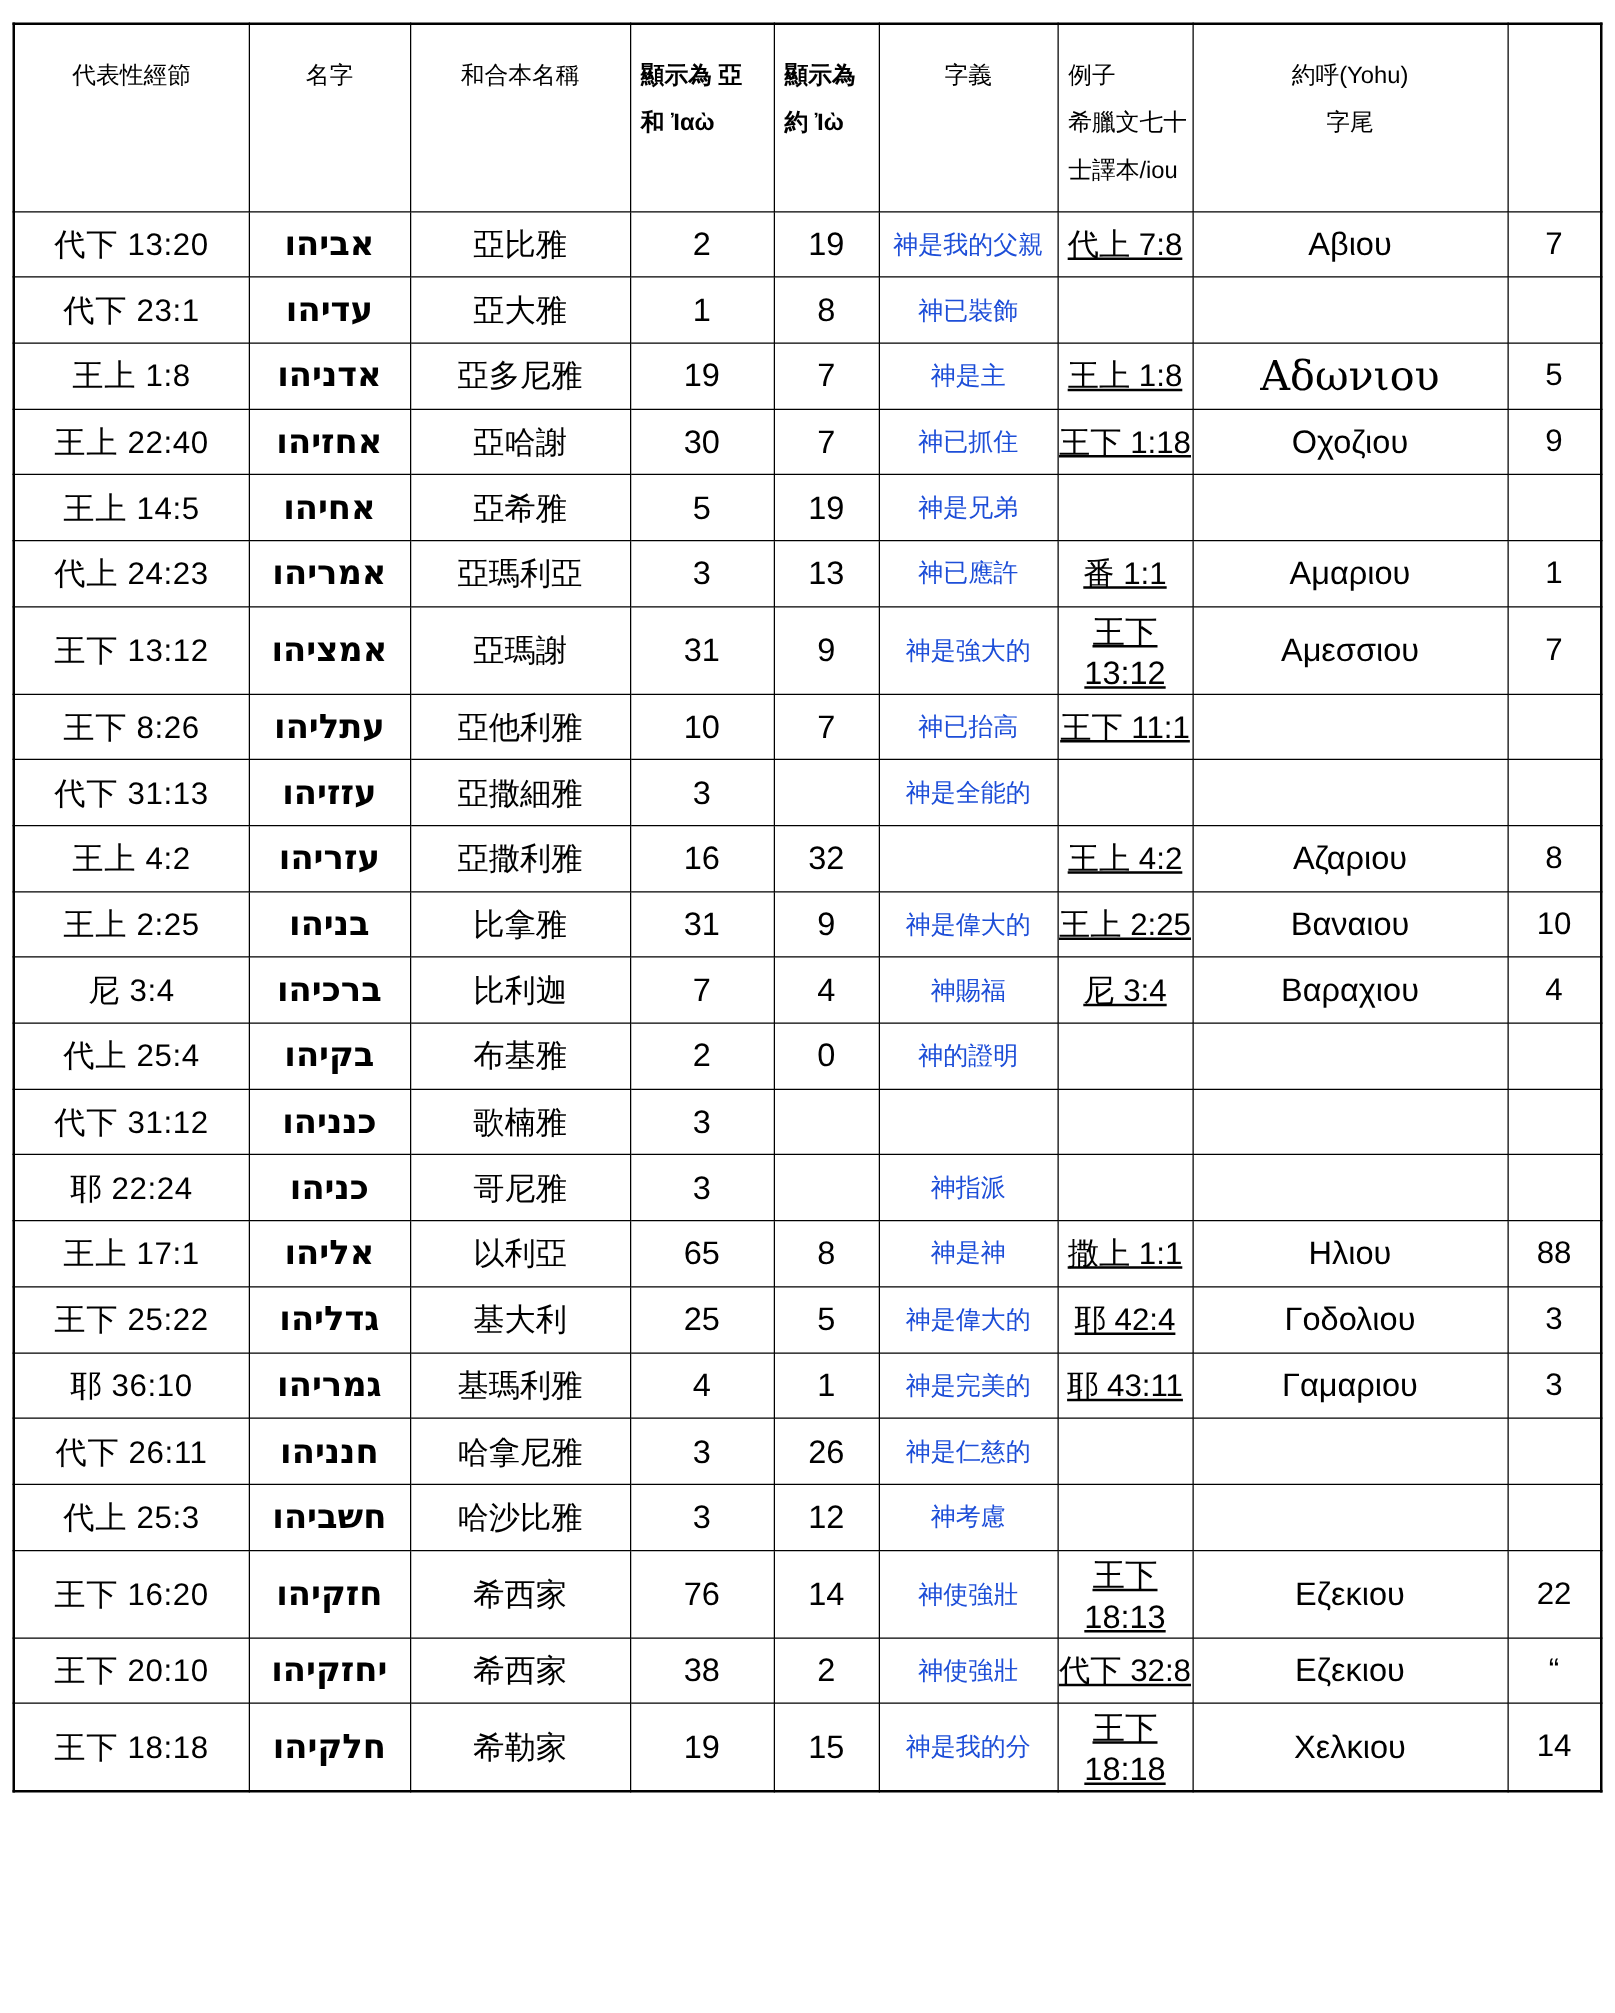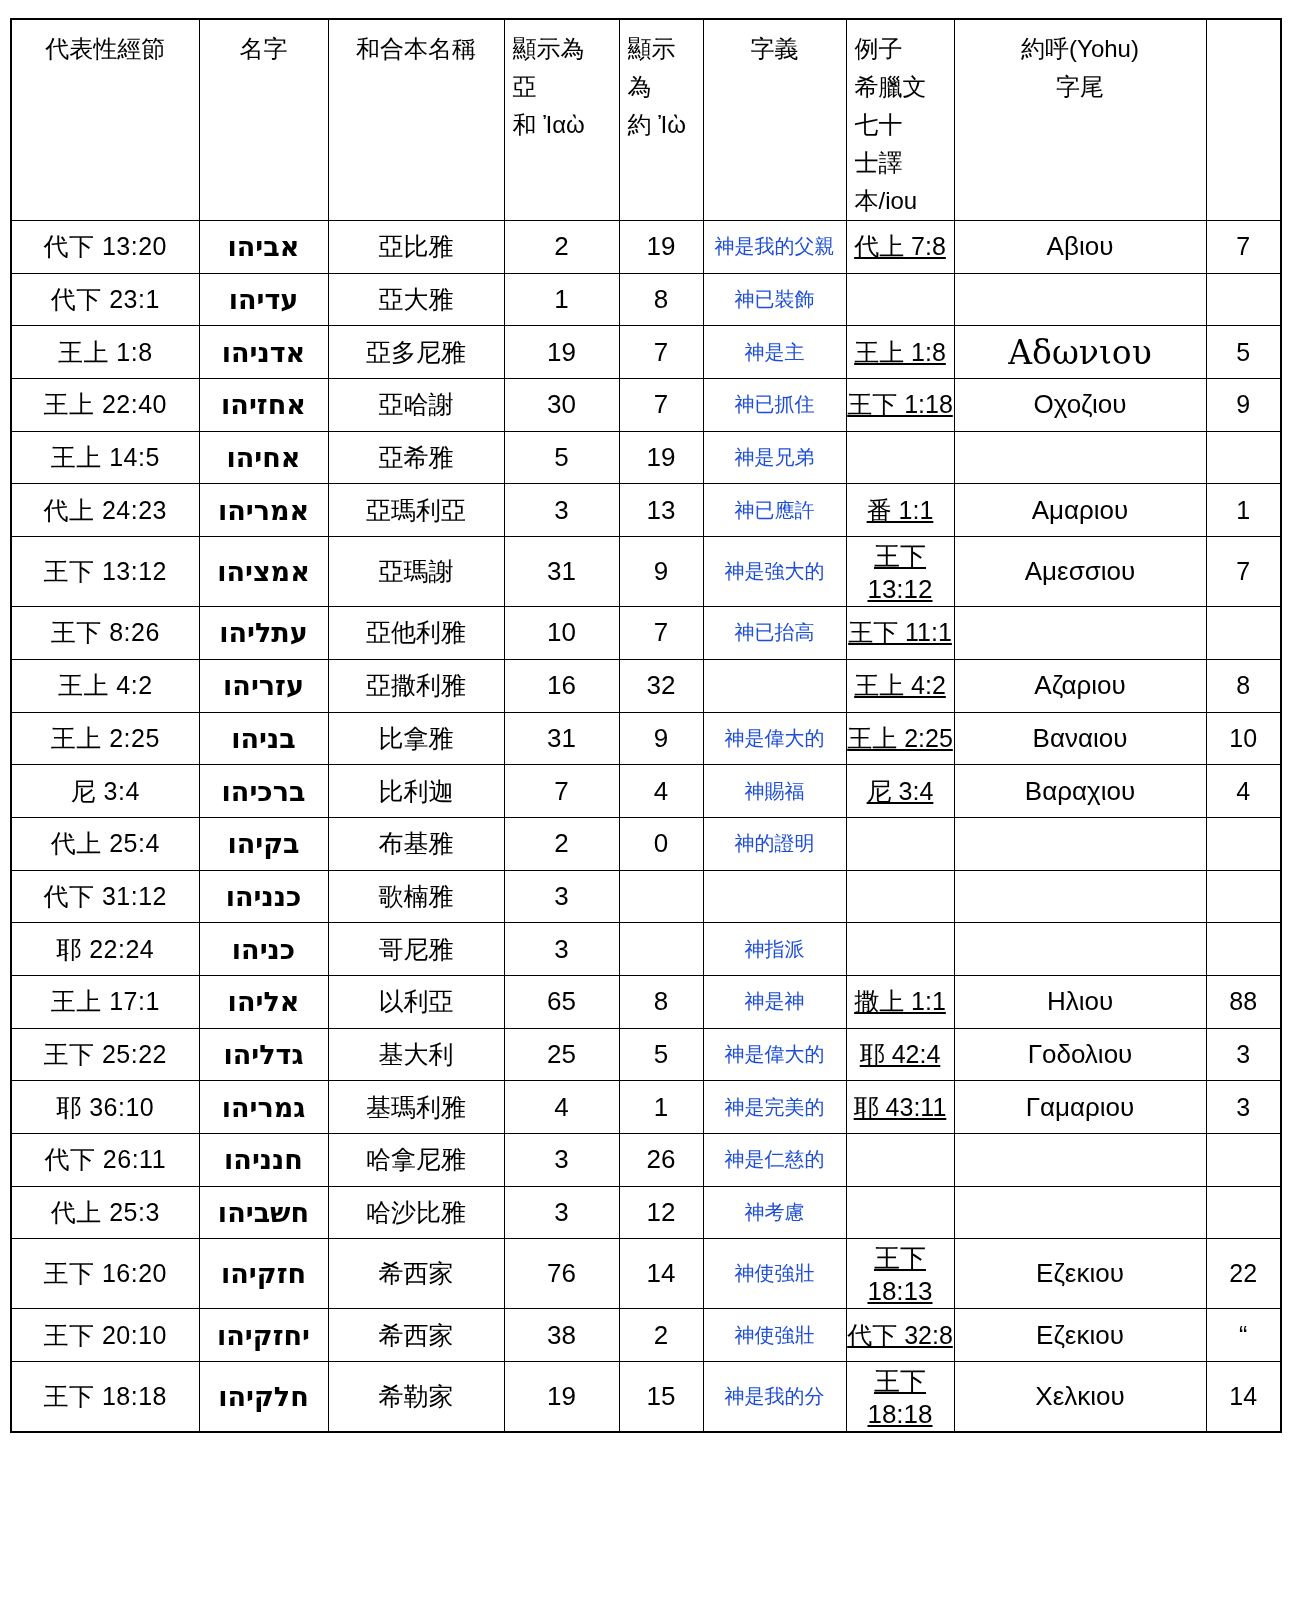--- a/index.html
+++ b/index.html
@@ -17,28 +17,28 @@
     border: 2px solid #000;
     background: #fff;
   }
   td, th { border: 1px solid #000; overflow: hidden; }
   thead tr { height: 150px; }
   tbody tr { height: 52.7px; }
 
   th {
     font-weight: normal;
     vertical-align: top;
-    padding-top: 10px;
-    font-size: 24px;
+    padding-top: 22px;
+    font-size: 19px;
     line-height: 38px;
     text-align: center;
   }
   th .hline { display: block; }
   th.h-left { text-align: left; padding-left: 8px; padding-right: 4px; }
-  th.h-bold { font-weight: normal; margin-top: 42px; }
+  th.h-bold { font-weight: bold; margin-top: 42px; }
 
   td { vertical-align: middle; text-align: center; }
   .c-verse   { font-size: 25px; letter-spacing: 0.5px; }
   .c-hebrew  { font-family: "DejaVu Serif", "DejaVu Sans", serif; font-weight: bold; font-size: 27px; }
   .c-cuv     { font-size: 25px; }
   .c-num     { font-size: 26px; }
   .c-meaning { font-size: 20px; color: #1d4ed8; }
   .c-example { font-size: 25px; white-space: nowrap; text-decoration: underline; }
   .c-example.wrap {
     white-space: normal;
@@ -184,20 +184,31 @@
     <td class="c-cuv">亞他利雅</td>
     <td class="c-num">10</td>
     <td class="c-num">7</td>
     <td class="c-meaning">神已抬高</td>
     <td class="c-example">王下 11:1</td>
     <td class="c-greek"></td>
     <td class="c-yohu"></td>
   </tr>
 
 
+  <tr>
+    <td class="c-verse">代下 31:13</td>
+    <td class="c-hebrew">עזזיהו</td>
+    <td class="c-cuv">亞撒細雅</td>
+    <td class="c-num">3</td>
+    <td class="c-num"></td>
+    <td class="c-meaning">神是全能的</td>
+    <td class="c-example"></td>
+    <td class="c-greek"></td>
+    <td class="c-yohu"></td>
+  </tr>
 
   <tr>
     <td class="c-verse">王上 4:2</td>
     <td class="c-hebrew">עזריהו</td>
     <td class="c-cuv">亞撒利雅</td>
     <td class="c-num">16</td>
     <td class="c-num">32</td>
     <td class="c-meaning"></td>
     <td class="c-example">王上 4:2</td>
     <td class="c-greek">Αζαριου</td>

